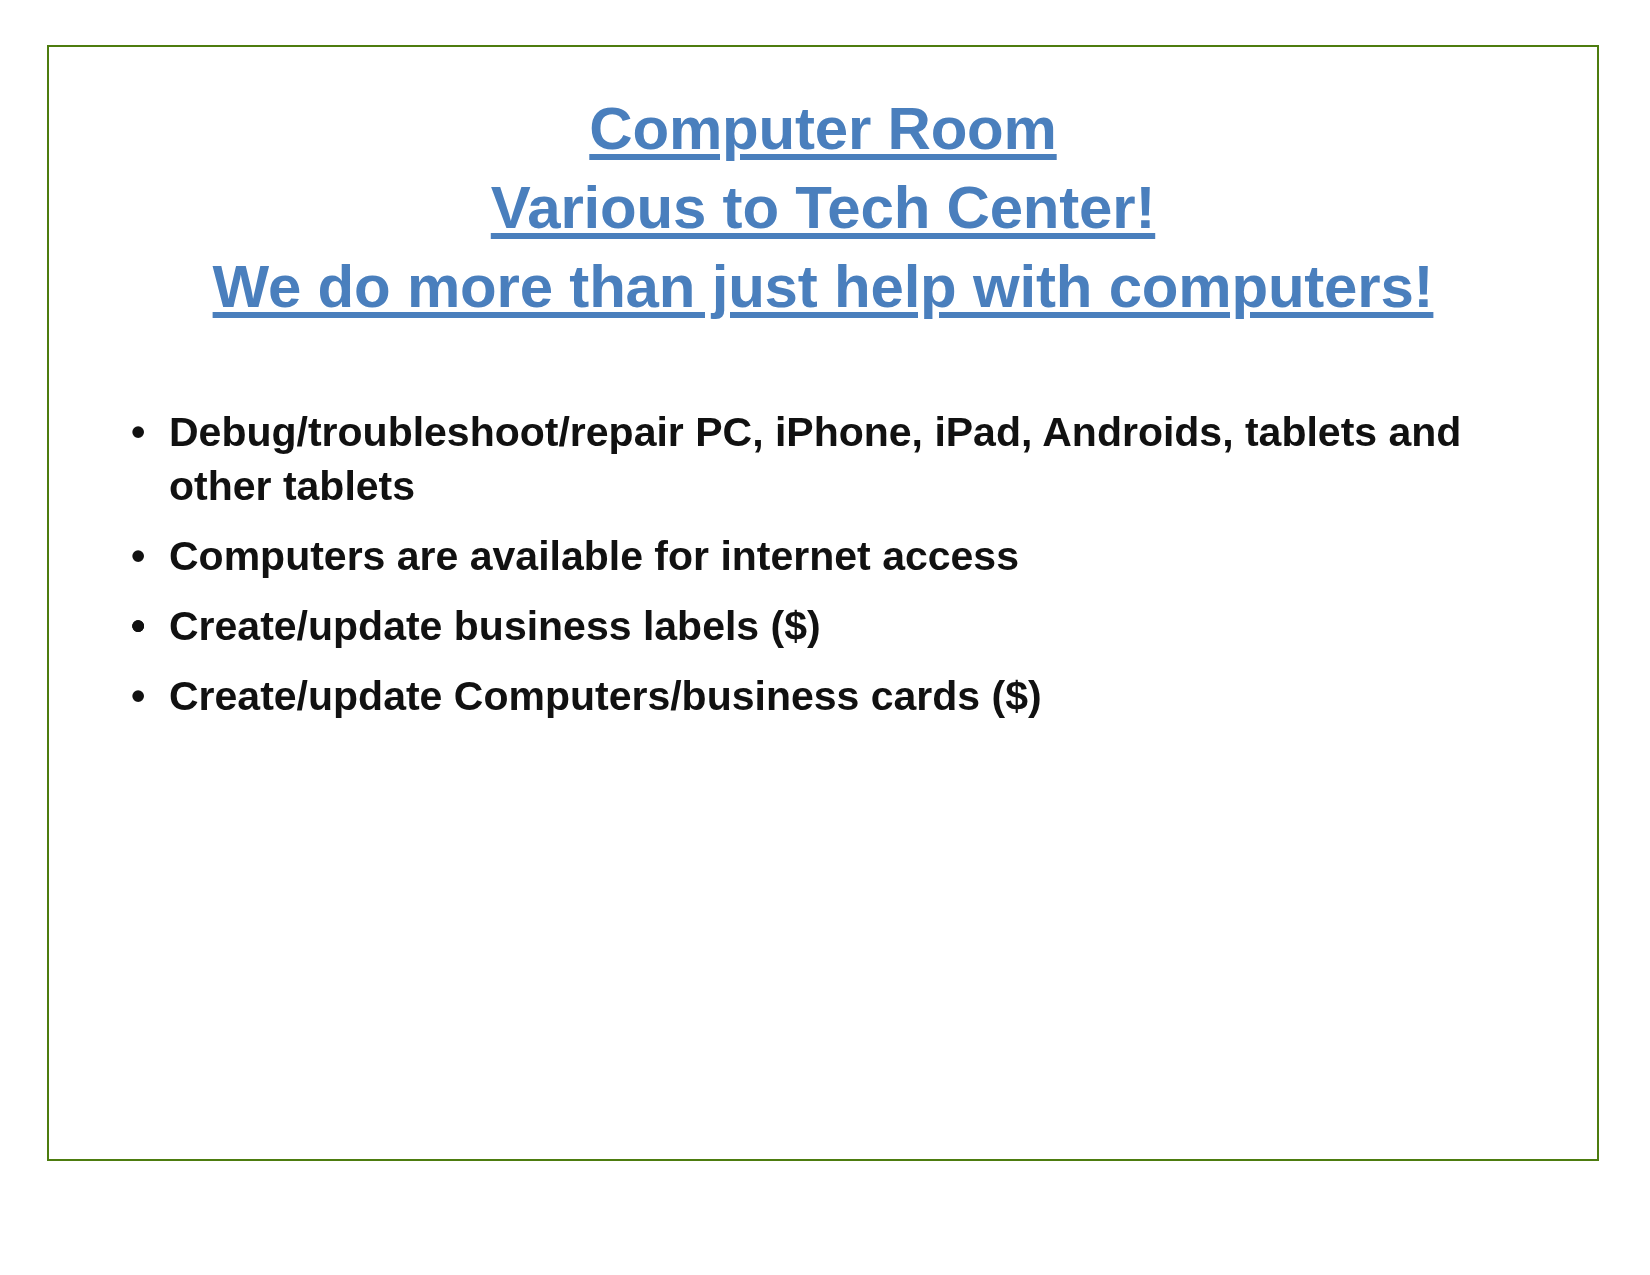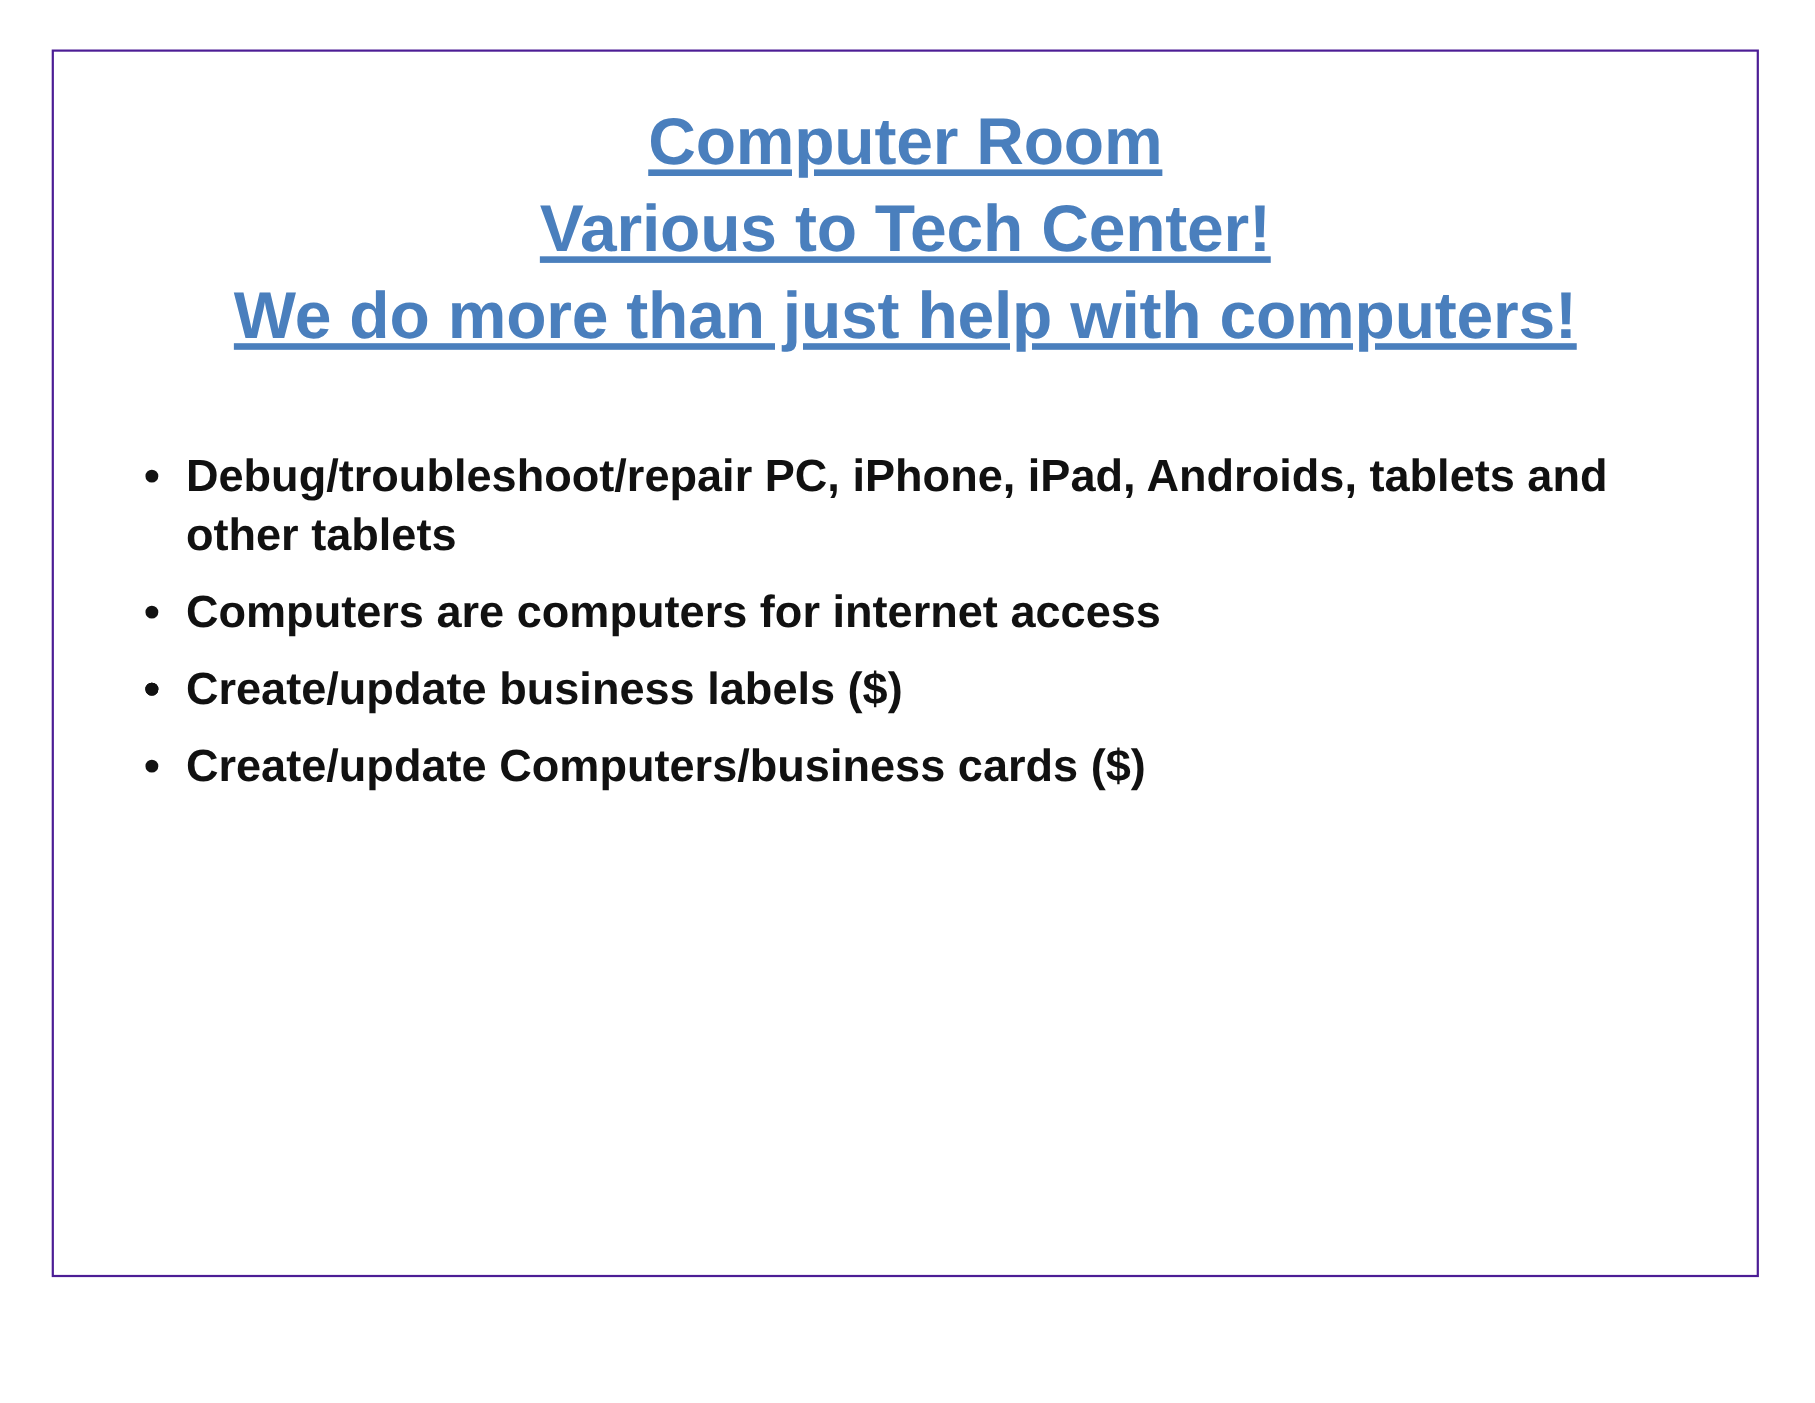--- a/index.html
+++ b/index.html
@@ -11,21 +11,21 @@
     width: 1650px;
     height: 1275px;
     font-family: "Liberation Sans", sans-serif;
   }
   .slide {
     position: absolute;
     left: 47px;
     top: 45px;
     width: 1552px;
     height: 1116px;
-    border: 2px solid #4c1d95;
+    border: 2px solid #4d7c0f;
     background: #ffffff;
     box-sizing: border-box;
     overflow: hidden;
   }
   .title-block {
     margin-top: 42px;
     text-align: center;
   }
   .title-line {
     color: #4a7fbd;
@@ -74,21 +74,21 @@
     <div class="title-line l3">We do more than just help with computers!</div>
   </div>
 
   <ul class="bullets">
     <li class="bullet">
       <span class="dot">•</span>
       <span>Debug/troubleshoot/repair PC, iPhone, iPad, Androids, tablets and other tablets</span>
     </li>
     <li class="bullet">
       <span class="dot">•</span>
-      <span>Computers are computers for internet access</span>
+      <span>Computers are available for internet access</span>
     </li>
     <li class="bullet">
       <span class="dot">•</span>
     </li>
     <li class="bullet">
       <span class="dot">•</span>
     </li>
     <li class="bullet">
       <span class="dot">•</span>
       <span>Create/update business labels ($)</span>

